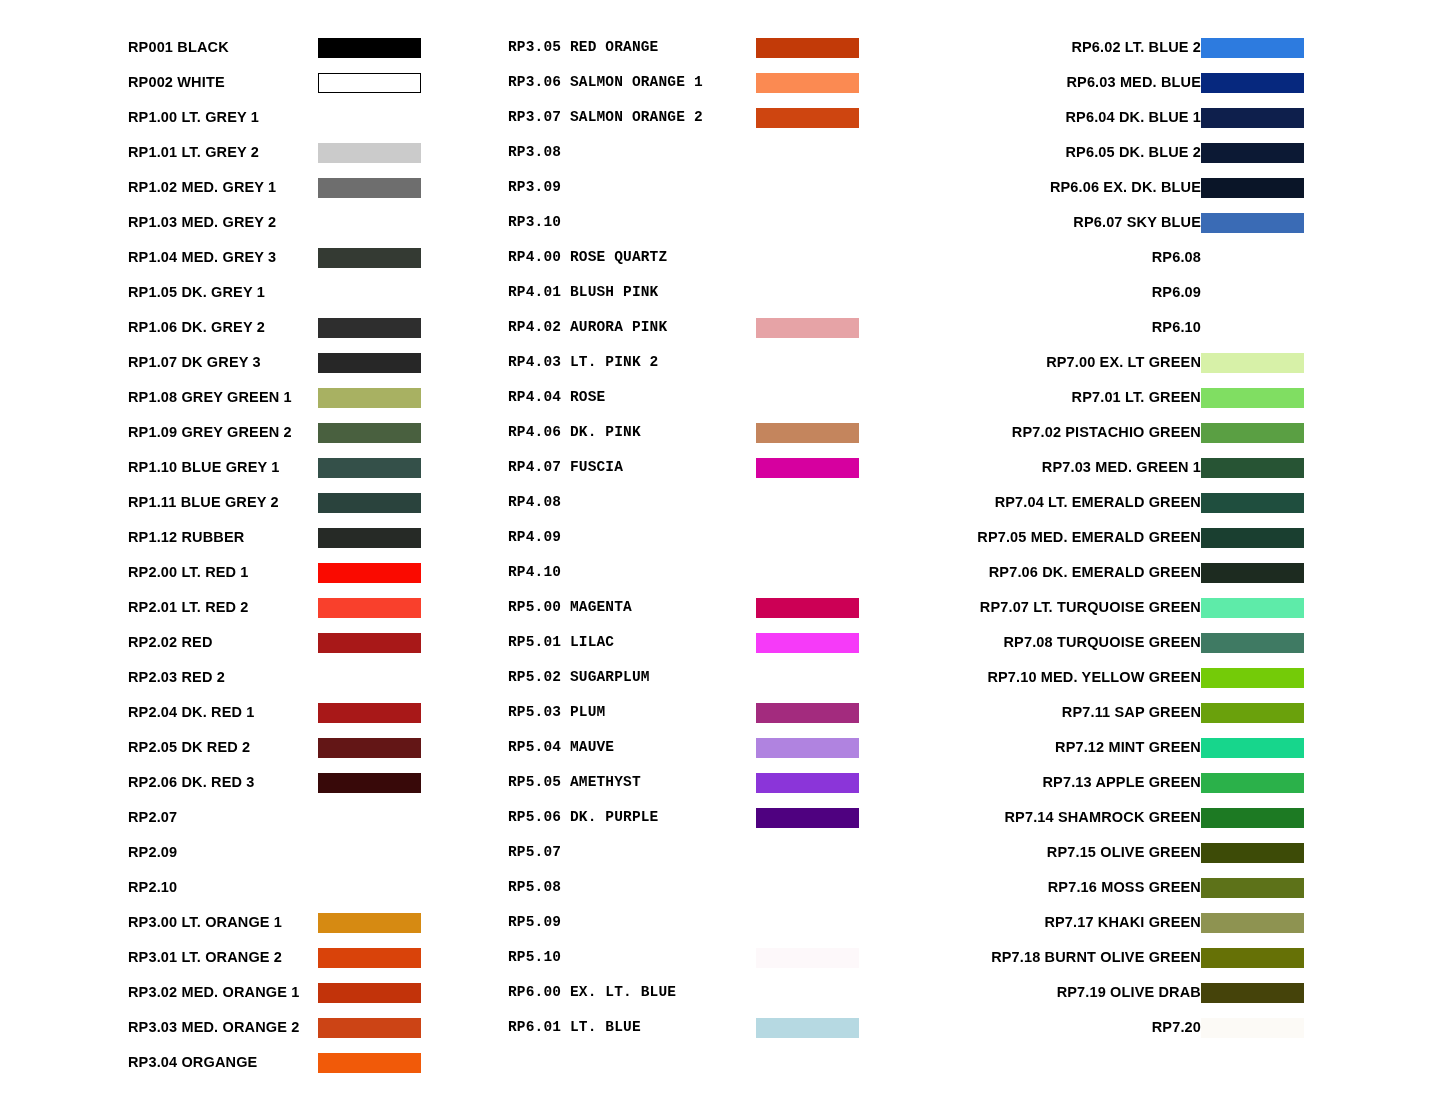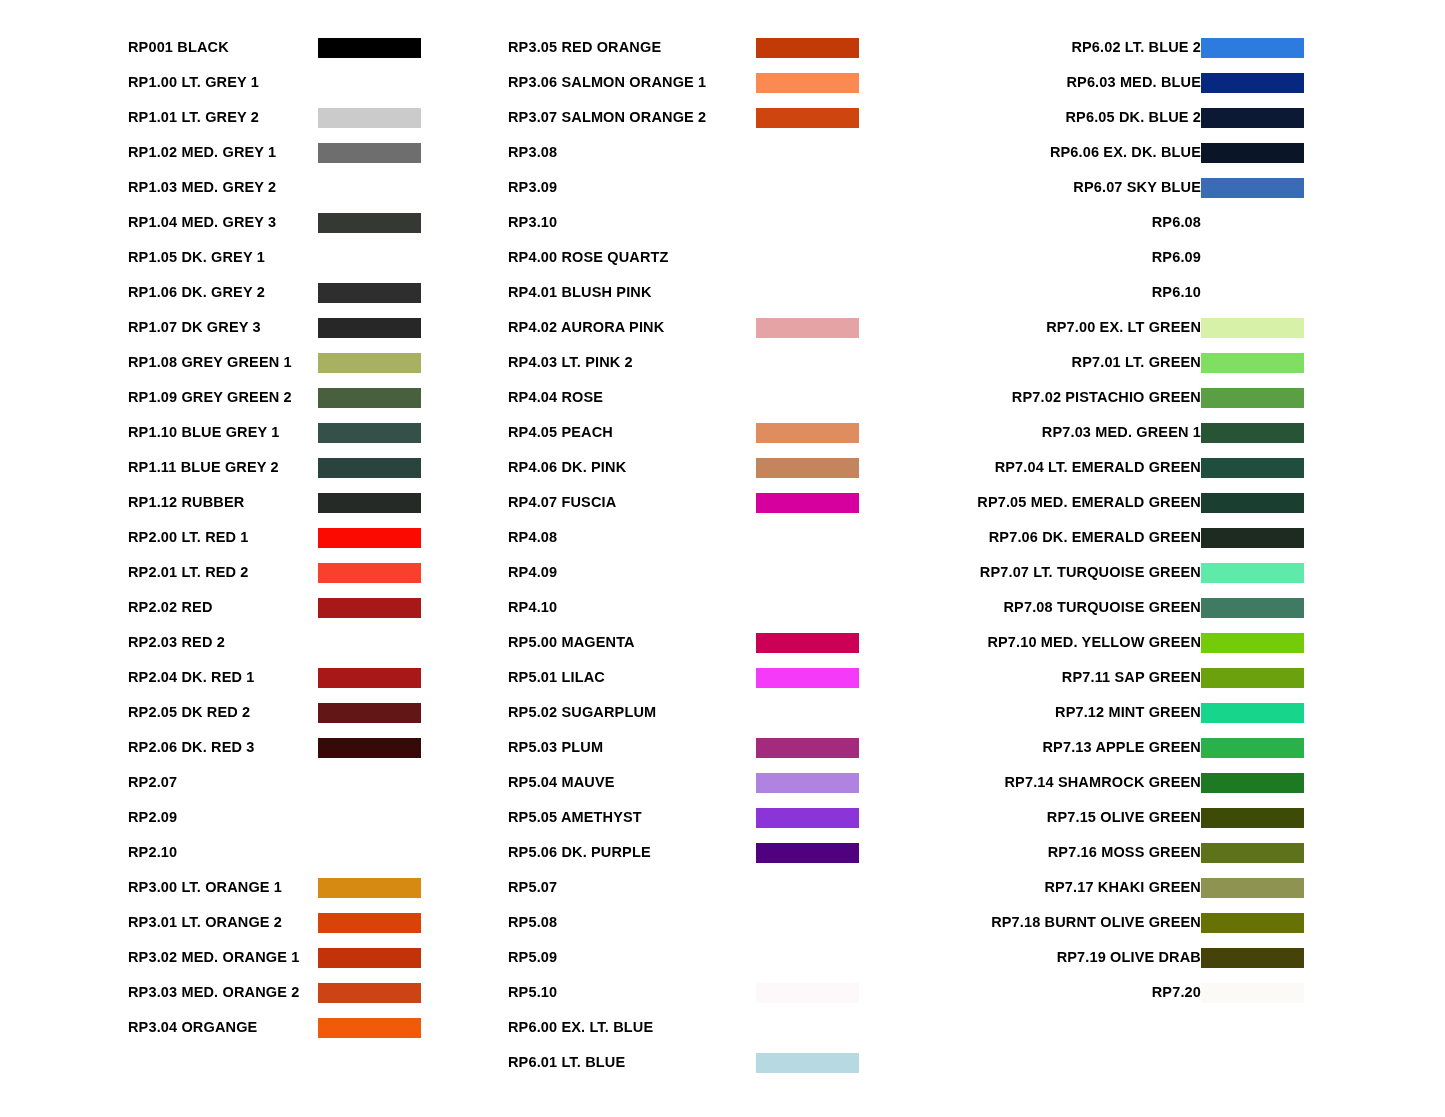--- a/index.html
+++ b/index.html
@@ -40,21 +40,21 @@
   }
   .swatch-label {
     font-size: 14.5px;
     font-weight: bold;
     letter-spacing: 0.15px;
     line-height: 1;
     white-space: nowrap;
     color: #000000;
   }
   .col-1 .swatch-label { width: 190px; }
-  .col-2 .swatch-label { width: 248px; }
+  .col-2 .swatch-label { width: 248px; font-family: Liberation Mono, monospace; }
   .col-3 .swatch-label { width: 258px; text-align: right; }
 
   .swatch-chip {
     width: 103px;
     height: 20px;
     flex: 0 0 auto;
     background: transparent;
   }
   .swatch-chip.outlined {
     border: 1px solid #000000;
@@ -67,20 +67,24 @@
 </head>
 <body>
 
 <div class="sheet">
   <div class="column col-1">
       <div class="swatch-row">
         <div class="swatch-label">RP001 BLACK</div>
         <div class="swatch-chip" style="background: rgb(0, 0, 0);"></div>
       </div>
       <div class="swatch-row">
+        <div class="swatch-label">RP002 WHITE</div>
+        <div class="swatch-chip outlined" style="background: rgb(255, 255, 255);"></div>
+      </div>
+      <div class="swatch-row">
         <div class="swatch-label">RP1.00 LT. GREY 1</div>
         <div class="swatch-chip empty"></div>
       </div>
       <div class="swatch-row">
         <div class="swatch-label">RP1.01 LT. GREY 2</div>
         <div class="swatch-chip" style="background: rgb(203, 203, 203);"></div>
       </div>
       <div class="swatch-row">
         <div class="swatch-label">RP1.02 MED. GREY 1</div>
         <div class="swatch-chip" style="background: rgb(110, 110, 110);"></div>
@@ -225,24 +229,20 @@
       </div>
       <div class="swatch-row">
         <div class="swatch-label">RP4.03 LT. PINK 2</div>
         <div class="swatch-chip empty"></div>
       </div>
       <div class="swatch-row">
         <div class="swatch-label">RP4.04 ROSE</div>
         <div class="swatch-chip empty"></div>
       </div>
       <div class="swatch-row">
-        <div class="swatch-label">RP4.05 PEACH</div>
-        <div class="swatch-chip" style="background: rgb(223, 141, 95);"></div>
-      </div>
-      <div class="swatch-row">
         <div class="swatch-label">RP4.06 DK. PINK</div>
         <div class="swatch-chip" style="background: rgb(196, 133, 93);"></div>
       </div>
       <div class="swatch-row">
         <div class="swatch-label">RP4.07 FUSCIA</div>
         <div class="swatch-chip" style="background: rgb(214, 0, 159);"></div>
       </div>
       <div class="swatch-row">
         <div class="swatch-label">RP4.08</div>
         <div class="swatch-chip empty"></div>
@@ -309,20 +309,24 @@
       </div>
     </div>
   <div class="column col-3">
       <div class="swatch-row">
         <div class="swatch-label">RP6.02 LT. BLUE 2</div>
         <div class="swatch-chip" style="background: rgb(45, 123, 223);"></div>
       </div>
       <div class="swatch-row">
         <div class="swatch-label">RP6.03 MED. BLUE</div>
         <div class="swatch-chip" style="background: rgb(6, 40, 126);"></div>
+      </div>
+      <div class="swatch-row">
+        <div class="swatch-label">RP6.04 DK. BLUE 1</div>
+        <div class="swatch-chip" style="background: rgb(14, 31, 76);"></div>
       </div>
       <div class="swatch-row">
         <div class="swatch-label">RP6.05 DK. BLUE 2</div>
         <div class="swatch-chip" style="background: rgb(12, 25, 52);"></div>
       </div>
       <div class="swatch-row">
         <div class="swatch-label">RP6.06 EX. DK. BLUE</div>
         <div class="swatch-chip" style="background: rgb(10, 21, 40);"></div>
       </div>
       <div class="swatch-row">

